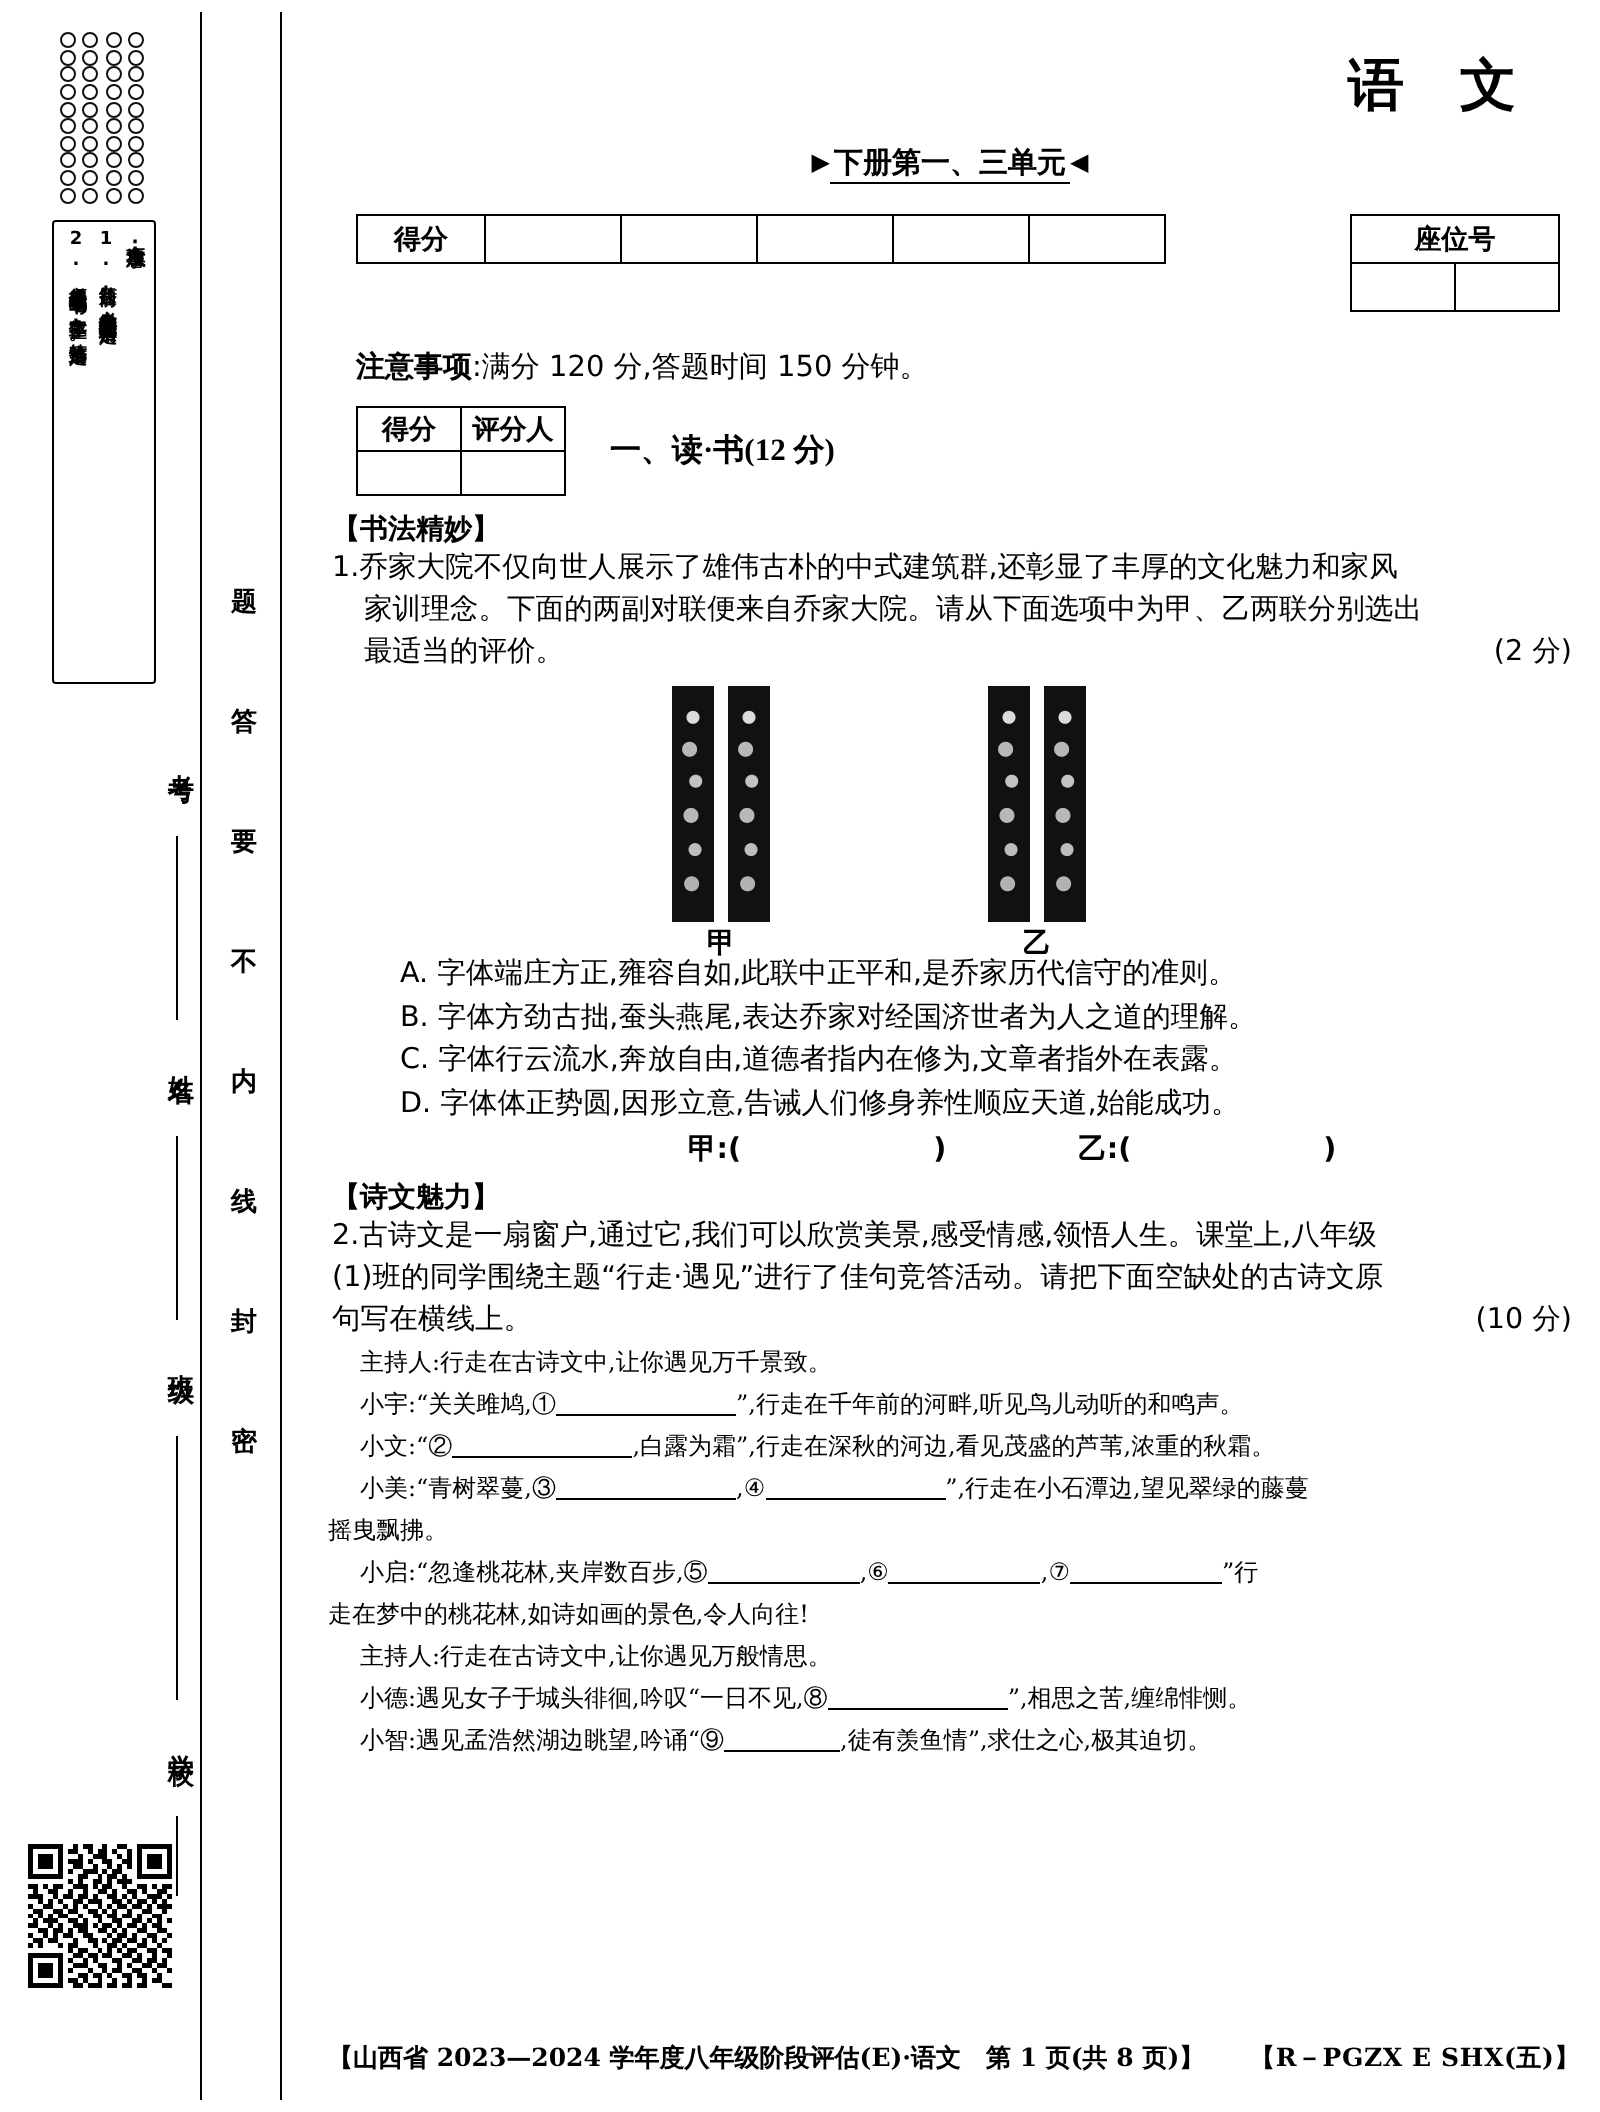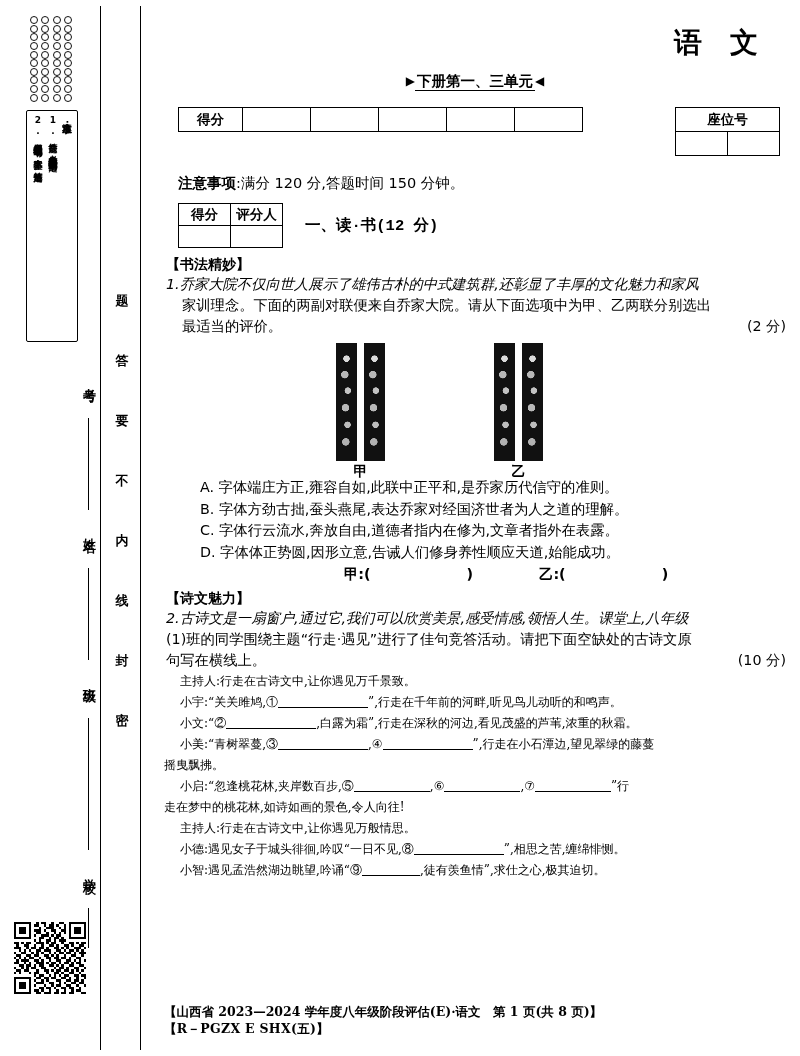--- a/index.html
+++ b/index.html
@@ -184,39 +184,39 @@
     margin-top: 10px;
     padding-left: 14px;
     display: flex;
     align-items: center;
   }
   #grader-table td { width: 52px; height: 22px; }
   .section-heading {
     margin-left: 22px;
     font-size: 15.5px;
     font-weight: 700;
-    font-family: Liberation Mono, monospace;
+    font-family: Liberation Serif, serif;
   }
 
   .bracket-head {
     margin-top: 8px;
     padding-left: 2px;
     font-size: 14px;
     font-weight: 700;
     font-family: "DejaVu Sans", "Liberation Sans", sans-serif;
   }
 
   .q-body {
     font-size: 14.3px;
     line-height: 21px;
     font-family: "DejaVu Sans", "Liberation Sans", sans-serif;
     text-align: justify;
   }
   .q1 { padding-left: 2px; text-indent: 0; }
-  .q1 .hang { display: block; padding-left: 16px; text-indent: -16px; font-style: italic; }
+  .q1 .hang { display: block; padding-left: 16px; text-indent: -16px; }
   .q1 .cont { display: block; padding-left: 16px; }
   .pts-right { float: right; }
 
   
   .couplets {
     margin-top: 6px;
     height: 132px;
     position: relative;
   }
   .scroll-pair {
@@ -291,21 +291,20 @@
     position: absolute;
     left: 150px; bottom: 18px;
     width: 650px;
     padding: 0 10px 0 14px;
     display: flex;
     justify-content: space-between;
     align-items: baseline;
     font-family: "DejaVu Serif", "Liberation Serif", serif;
     font-size: 12.5px;
     font-weight: 700;
-    flex-direction: column;
   }
   .footer .left-part { white-space: nowrap; }
   .footer .right-part { white-space: nowrap; letter-spacing: .3px; }
 </style>
 </head>
 <body>
 
 <div id="page">
 
   <div id="sidebar">

